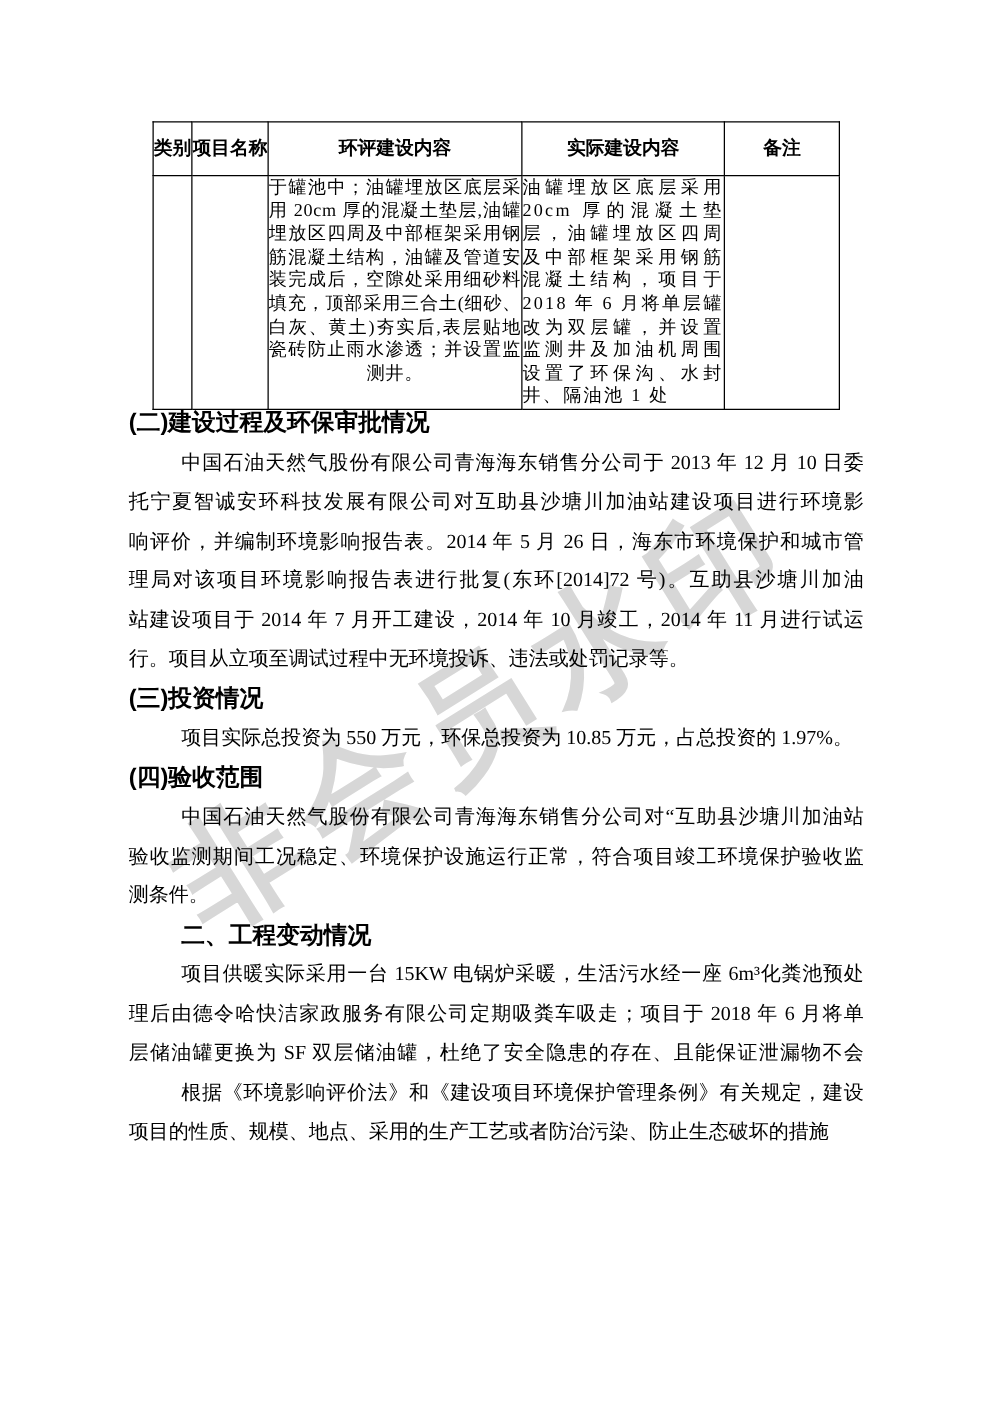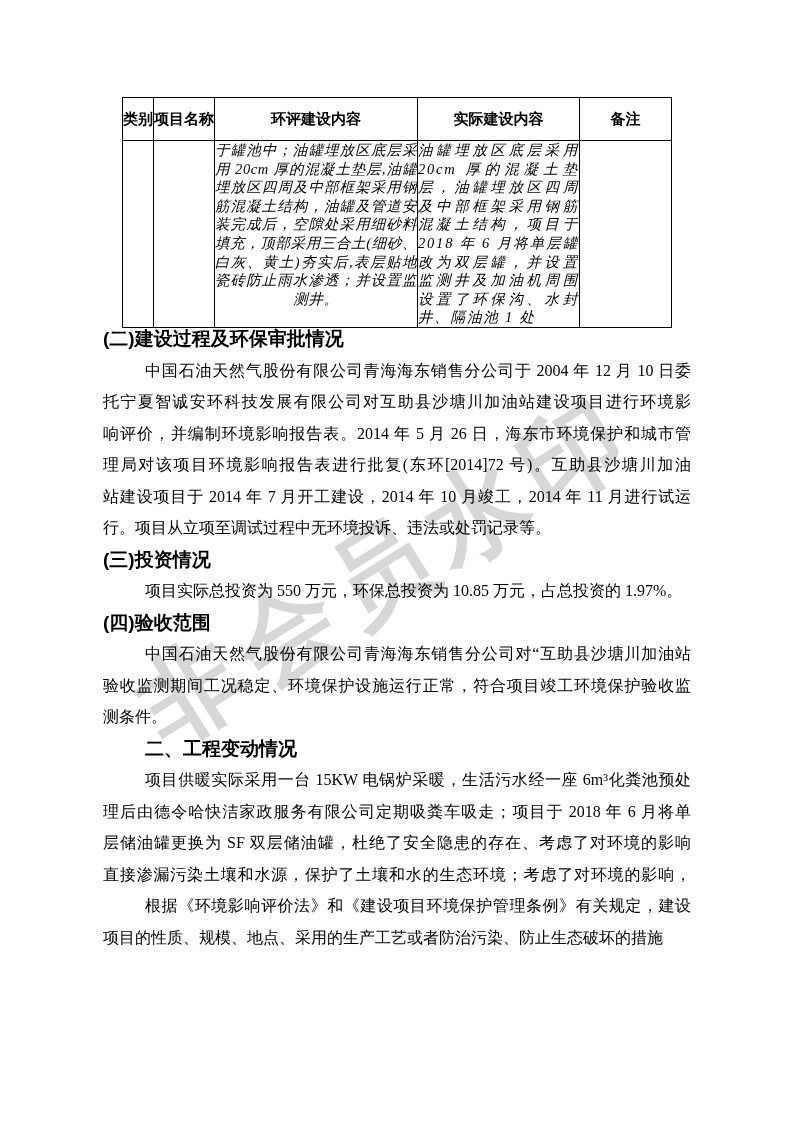--- a/index.html
+++ b/index.html
@@ -50,21 +50,20 @@
     font-size:15px;
     line-height:20px;
     text-align:center;
     vertical-align:middle;
     height:42px;
   }
   table.doc-table td {
     vertical-align:top;
     height:186px;
     line-height:18.6px;
-    font-style:italic;
   }
   td.cell-eia {
     padding:1px 5px;
     text-align:justify;
     text-align-last:center;
     letter-spacing:0.6px;
   }
   td.cell-actual {
     padding:1px 6px;
     text-align:justify;
@@ -126,34 +125,33 @@
         <td></td>
         <td class="cell-eia">于罐池中；油罐埋放区底层采用 20cm 厚的混凝土垫层,油罐埋放区四周及中部框架采用钢筋混凝土结构，油罐及管道安装完成后，空隙处采用细砂料填充，顶部采用三合土(细砂、白灰、黄土)夯实后,表层贴地瓷砖防止雨水渗透；并设置监测井。</td>
         <td class="cell-actual">油罐埋放区底层采用 20cm 厚的混凝土垫层，油罐埋放区四周及中部框架采用钢筋混凝土结构，项目于 2018 年 6 月将单层罐改为双层罐，并设置监测井及加油机周围设置了环保沟、水封井、隔油池 1 处</td>
         <td></td>
       </tr>
     </tbody>
   </table>
 
   <div class="flow" id="flow">
       <div class="h">(二)建设过程及环保审批情况</div>
-      <div class="line indent">中国石油天然气股份有限公司青海海东销售分公司于 2004 年 12 月 10 日委</div>
+      <div class="line indent">中国石油天然气股份有限公司青海海东销售分公司于 2013 年 12 月 10 日委</div>
       <div class="line">托宁夏智诚安环科技发展有限公司对互助县沙塘川加油站建设项目进行环境影</div>
       <div class="line">响评价，并编制环境影响报告表。2014 年 5 月 26 日，海东市环境保护和城市管</div>
       <div class="line">理局对该项目环境影响报告表进行批复(东环[2014]72 号)。互助县沙塘川加油</div>
       <div class="line">站建设项目于 2014 年 7 月开工建设，2014 年 10 月竣工，2014 年 11 月进行试运</div>
       <div class="line last">行。项目从立项至调试过程中无环境投诉、违法或处罚记录等。</div>
       <div class="h">(三)投资情况</div>
       <div class="line indent last">项目实际总投资为 550 万元，环保总投资为 10.85 万元，占总投资的 1.97%。</div>
       <div class="h">(四)验收范围</div>
       <div class="line indent">中国石油天然气股份有限公司青海海东销售分公司对“互助县沙塘川加油站</div>
       <div class="line">验收监测期间工况稳定、环境保护设施运行正常，符合项目竣工环境保护验收监</div>
       <div class="line last">测条件。</div>
       <div class="h indent">二、工程变动情况</div>
       <div class="line indent">项目供暖实际采用一台 15KW 电锅炉采暖，生活污水经一座 6m³化粪池预处</div>
       <div class="line">理后由德令哈快洁家政服务有限公司定期吸粪车吸走；项目于 2018 年 6 月将单</div>
-      <div class="line">层储油罐更换为 SF 双层储油罐，杜绝了安全隐患的存在、考虑了对环境的影响</div>
-      <div class="line">直接渗漏污染土壤和水源，保护了土壤和水的生态环境；考虑了对环境的影响，</div>
+      <div class="line">层储油罐更换为 SF 双层储油罐，杜绝了安全隐患的存在、且能保证泄漏物不会</div>
       <div class="line indent">根据《环境影响评价法》和《建设项目环境保护管理条例》有关规定，建设</div>
       <div class="line last">项目的性质、规模、地点、采用的生产工艺或者防治污染、防止生态破坏的措施</div>
     </div>
 
 </div>
 
 </body></html>

